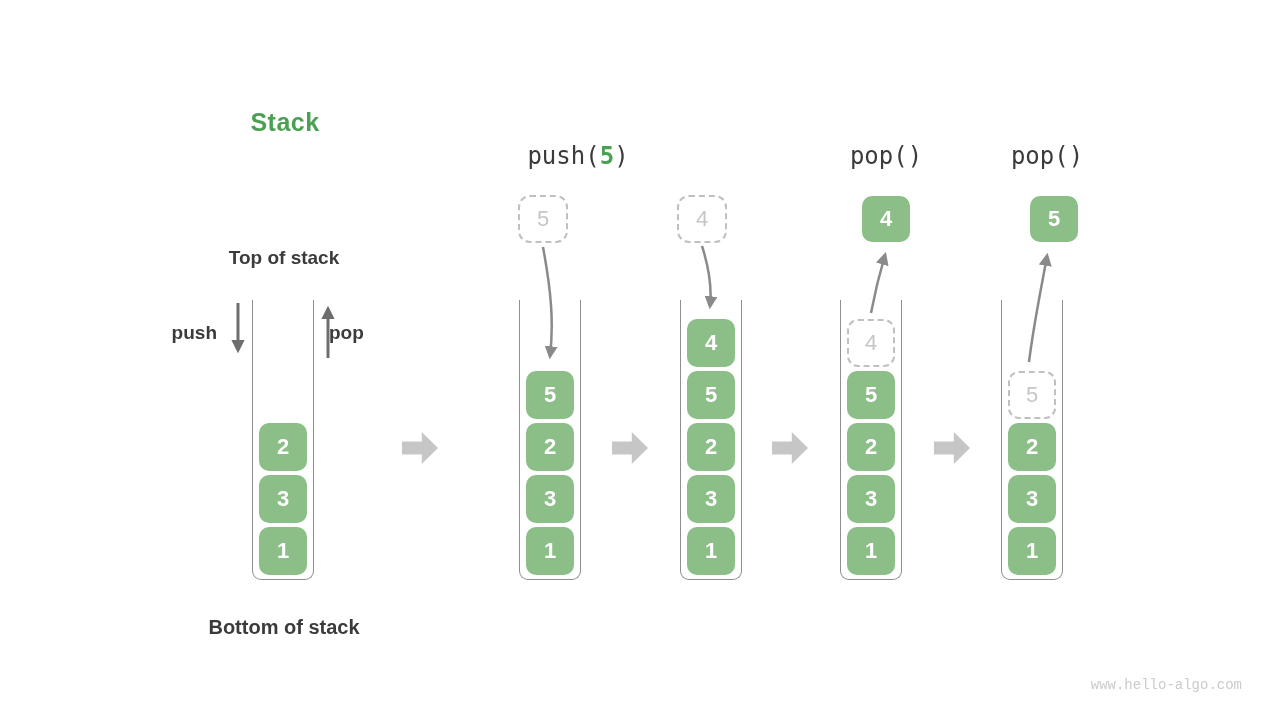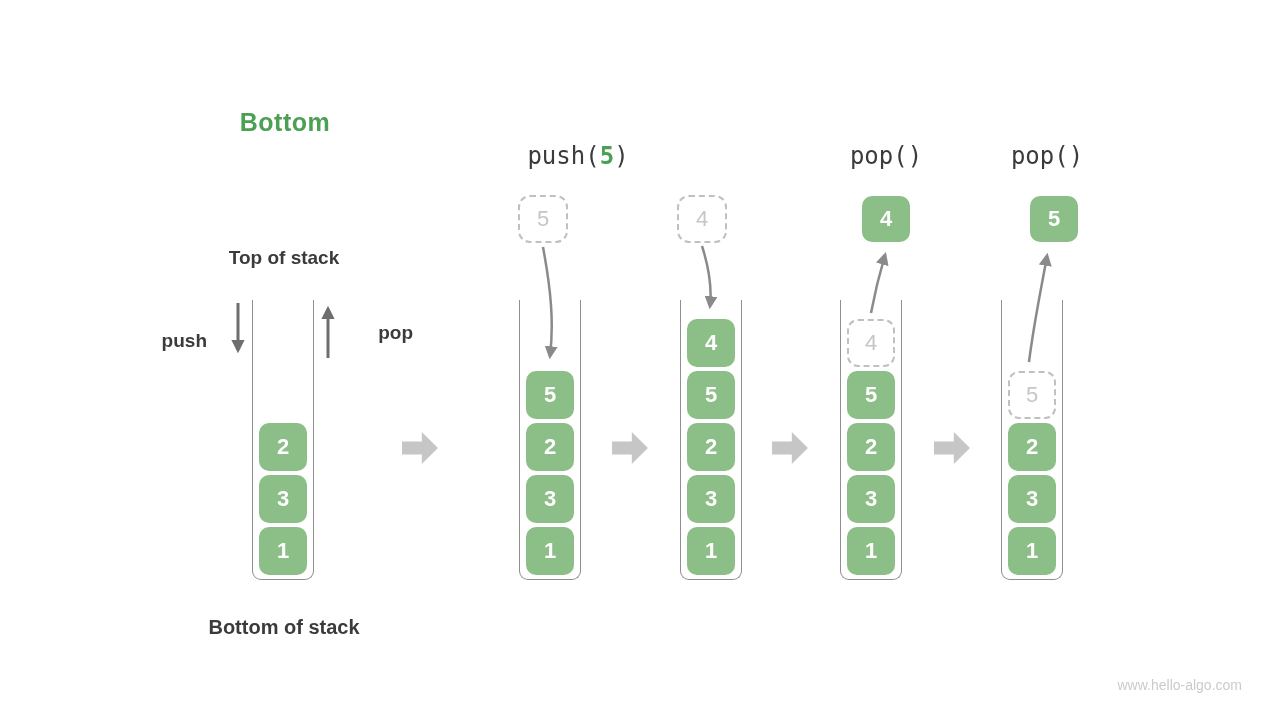--- a/index.html
+++ b/index.html
@@ -21,22 +21,22 @@
   }
   .title{
     position:absolute;left:185px;top:108px;width:200px;text-align:center;
     font-size:25px;font-weight:bold;color:var(--title_green);letter-spacing:0.5px;
   }
   .lbl{
     position:absolute;font-size:19px;font-weight:bold;color:var(--label_dark);
   }
   .top-lbl{left:164px;top:247px;width:240px;text-align:center;}
   .bottom-lbl{left:164px;top:616px;width:240px;text-align:center;font-size:20px;}
-  .push-lbl{left:134px;top:322px;width:73px;text-align:right;margin-top:8px;}
-  .pop-lbl{left:343px;top:322px;width:70px;text-align:right;}
+  .push-lbl{left:144px;top:322px;width:73px;text-align:right;}
+  .pop-lbl{left:329px;top:322px;width:70px;text-align:left;}
 
   .op{
     position:absolute;top:142px;width:200px;text-align:center;
     font-family:"DejaVu Sans Mono",monospace;font-size:24px;color:var(--label_dark);
   }
   .op .arg{color:var(--title_green);font-weight:bold;}
   .op-c2{left:478px;} .op-c3{left:631px;} .op-c4{left:786px;} .op-c5{left:947px;}
 
   .container{
     position:absolute;top:300px;width:62px;height:280px;box-sizing:border-box;
@@ -69,29 +69,29 @@
   .step-arrow{
     position:absolute;top:432px;width:36px;height:32px;background:var(--step_arrow_gray);
     clip-path:polygon(0% 30%, 55% 30%, 55% 0%, 100% 50%, 55% 100%, 55% 70%, 0% 70%);
   }
   .sa-1{left:402px;} .sa-2{left:612px;} .sa-3{left:772px;} .sa-4{left:934px;}
 
   .overlay{position:absolute;left:0;top:0;width:1280px;height:720px;pointer-events:none;}
 
   .watermark{
     position:absolute;right:38px;top:677px;
-    font-family:Liberation Sans, sans-serif;font-size:14px;color:var(--watermark_gray);
+    font-family:Liberation Mono, monospace;font-size:14px;color:var(--watermark_gray);
   }
 </style>
 </head>
 <body>
 
 <div class="canvas">
 
-  <div class="title">Bottom</div>
+  <div class="title">Stack</div>
   <div class="lbl bottom-lbl">Bottom of stack</div>
   <div class="lbl top-lbl">Top of stack</div>
   <div class="lbl push-lbl">push</div>
   <div class="lbl pop-lbl">pop</div>
 
   <div class="op op-c2"><span>push(</span><span class="arg">5</span><span>)</span></div>
   <div class="op op-c4"><span>pop()</span></div>
   <div class="op op-c5"><span>pop()</span></div>
 
   <div class="float-box float-ghost float-c2">5</div>

